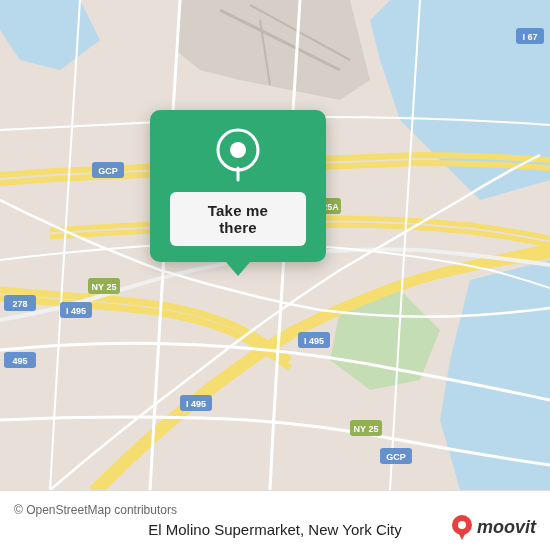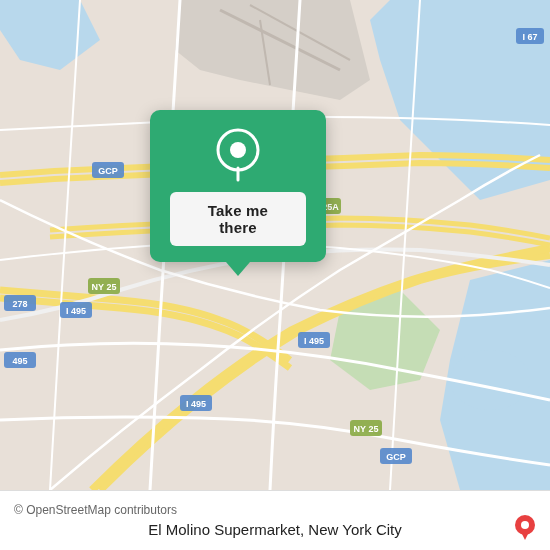--- a/index.html
+++ b/index.html
@@ -226,14 +226,15 @@
 <div class="bottom-bar" style="position:relative;">
   <div class="osm-credit">© OpenStreetMap contributors</div>
   <div class="location-name">El Molino Supermarket, New York City</div>
 
   <div class="moovit-logo" style="position:absolute; right:14px; bottom:10px; display:flex; align-items:center; gap:4px;">
     <svg class="moovit-pin" viewBox="0 0 22 26" xmlns="http://www.w3.org/2000/svg" width="22" height="26">
       <ellipse cx="11" cy="11" rx="10" ry="10" fill="#e84040"></ellipse>
       <circle cx="11" cy="11" r="4" fill="white"></circle>
       <polygon points="7,18 15,18 11,26" fill="#e84040"></polygon>
     </svg>
+    <span class="moovit-text">moovit</span>
   </div>
 </div>
 
 </body></html>

